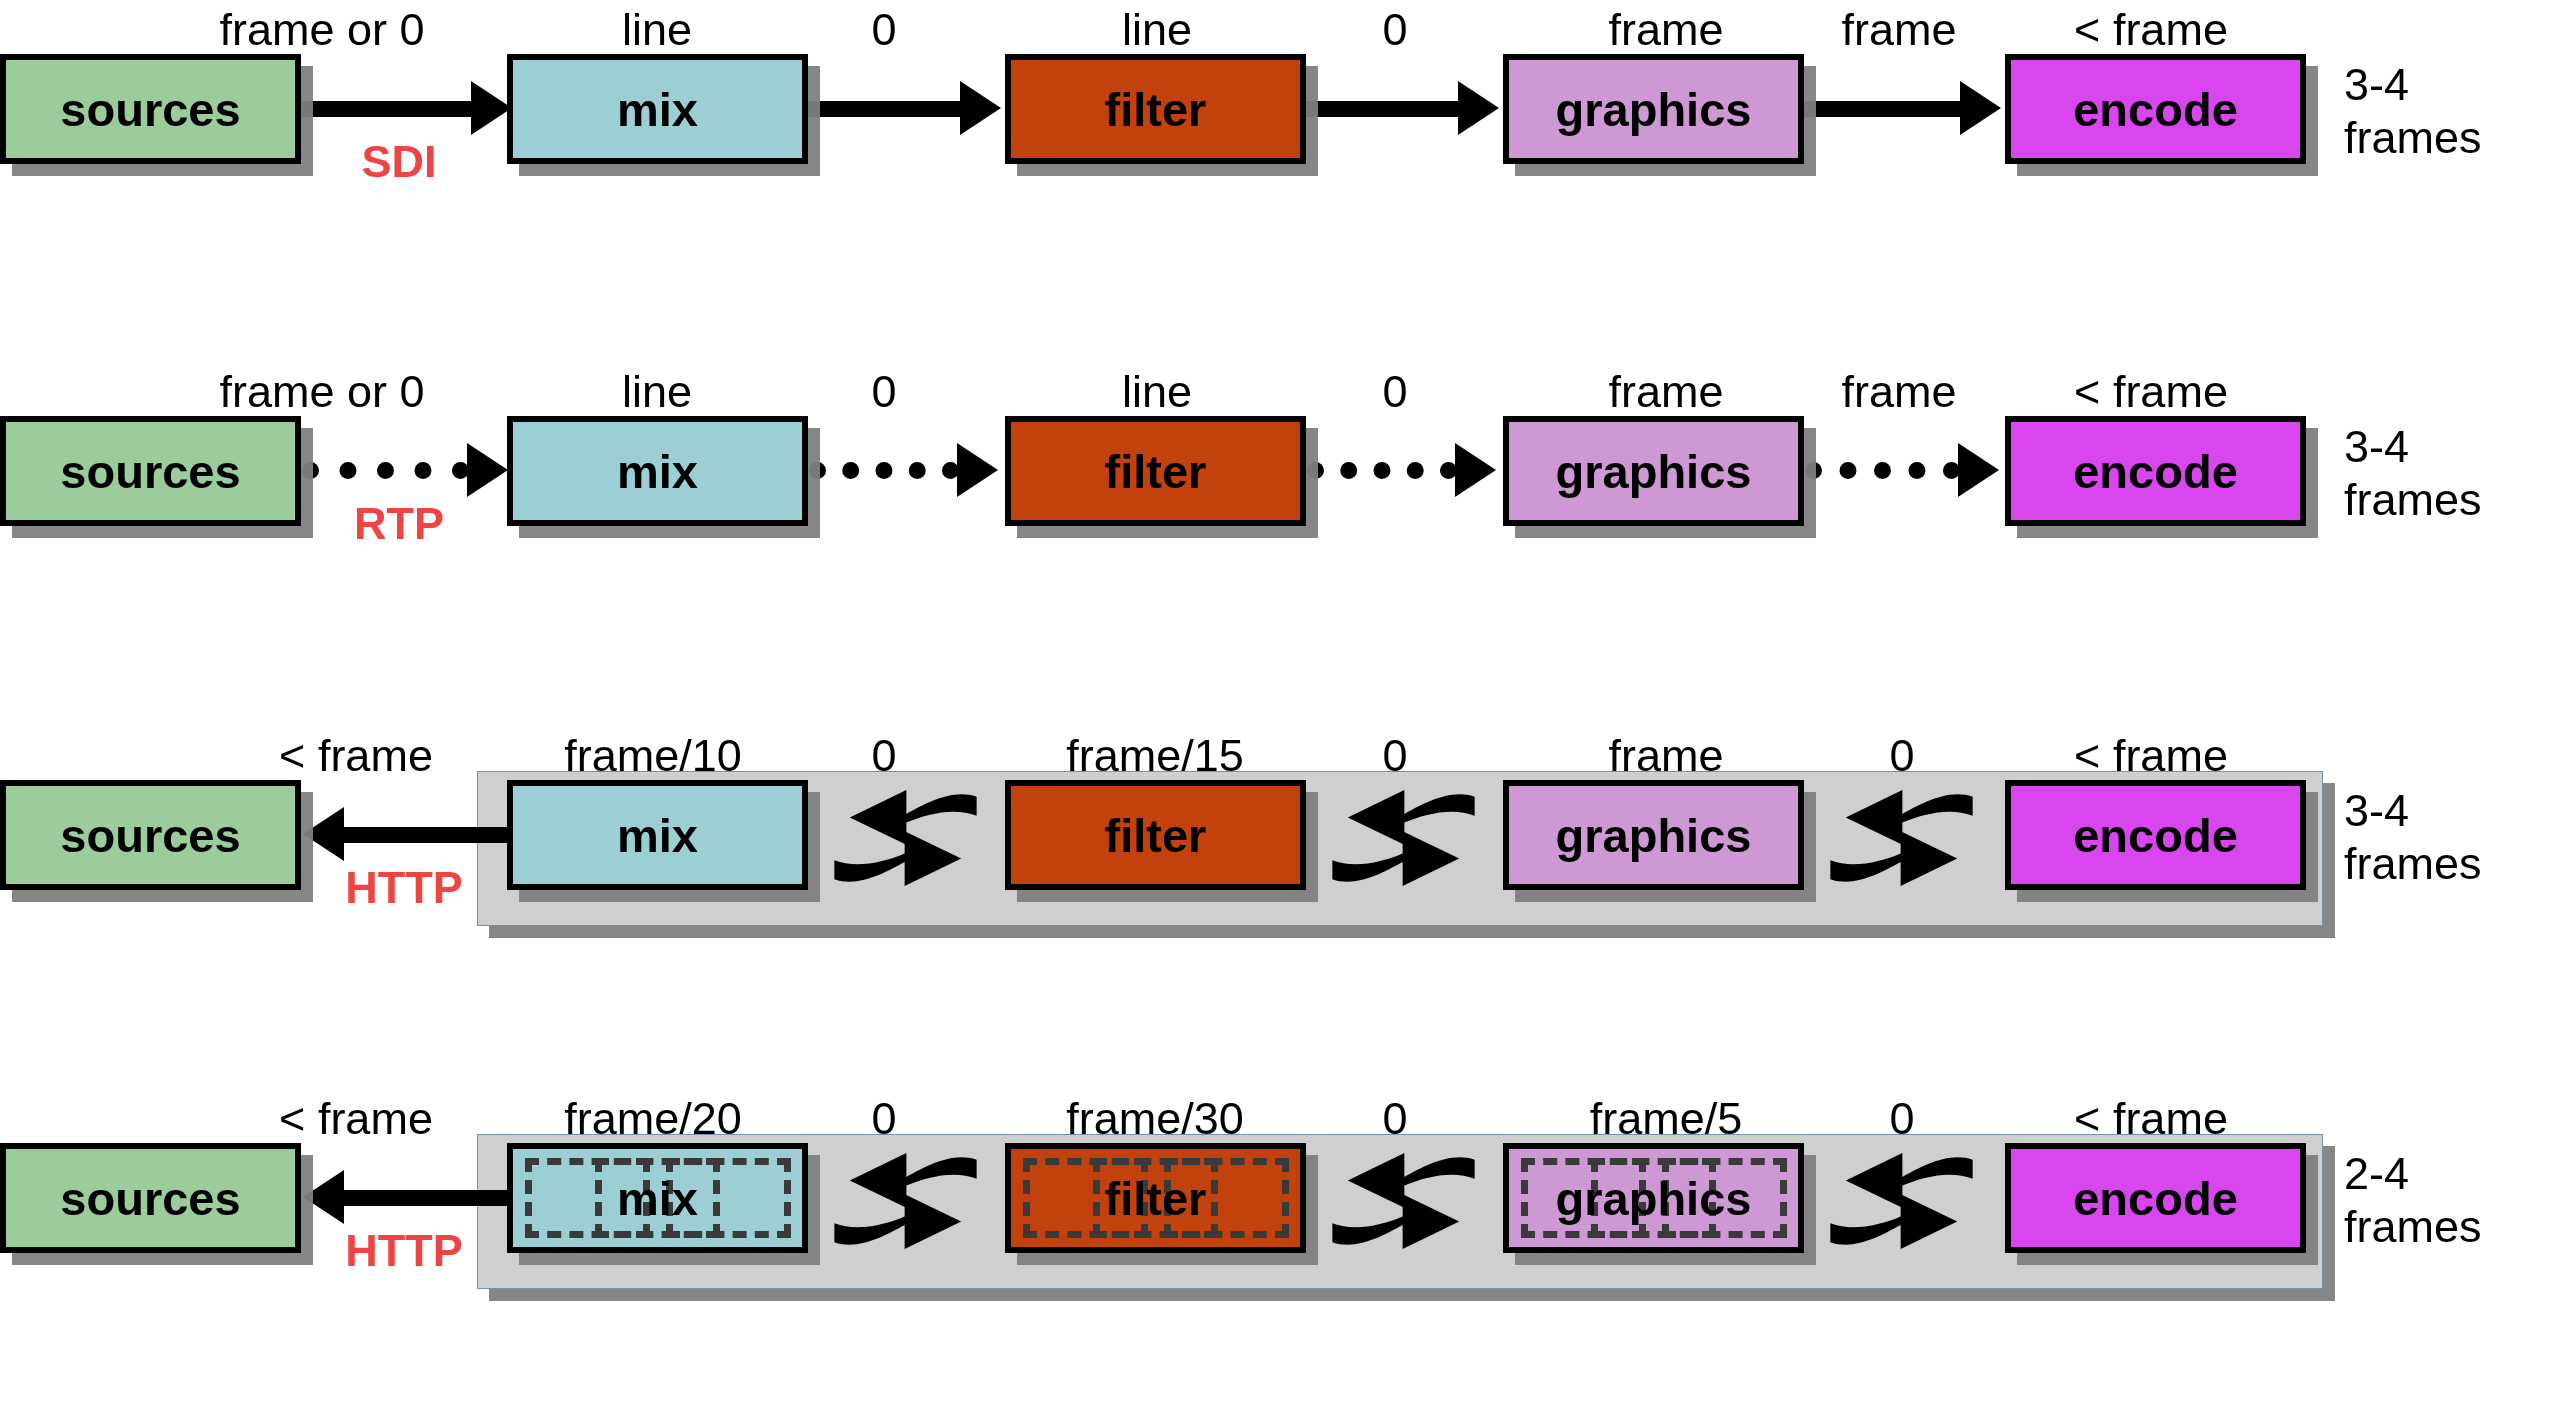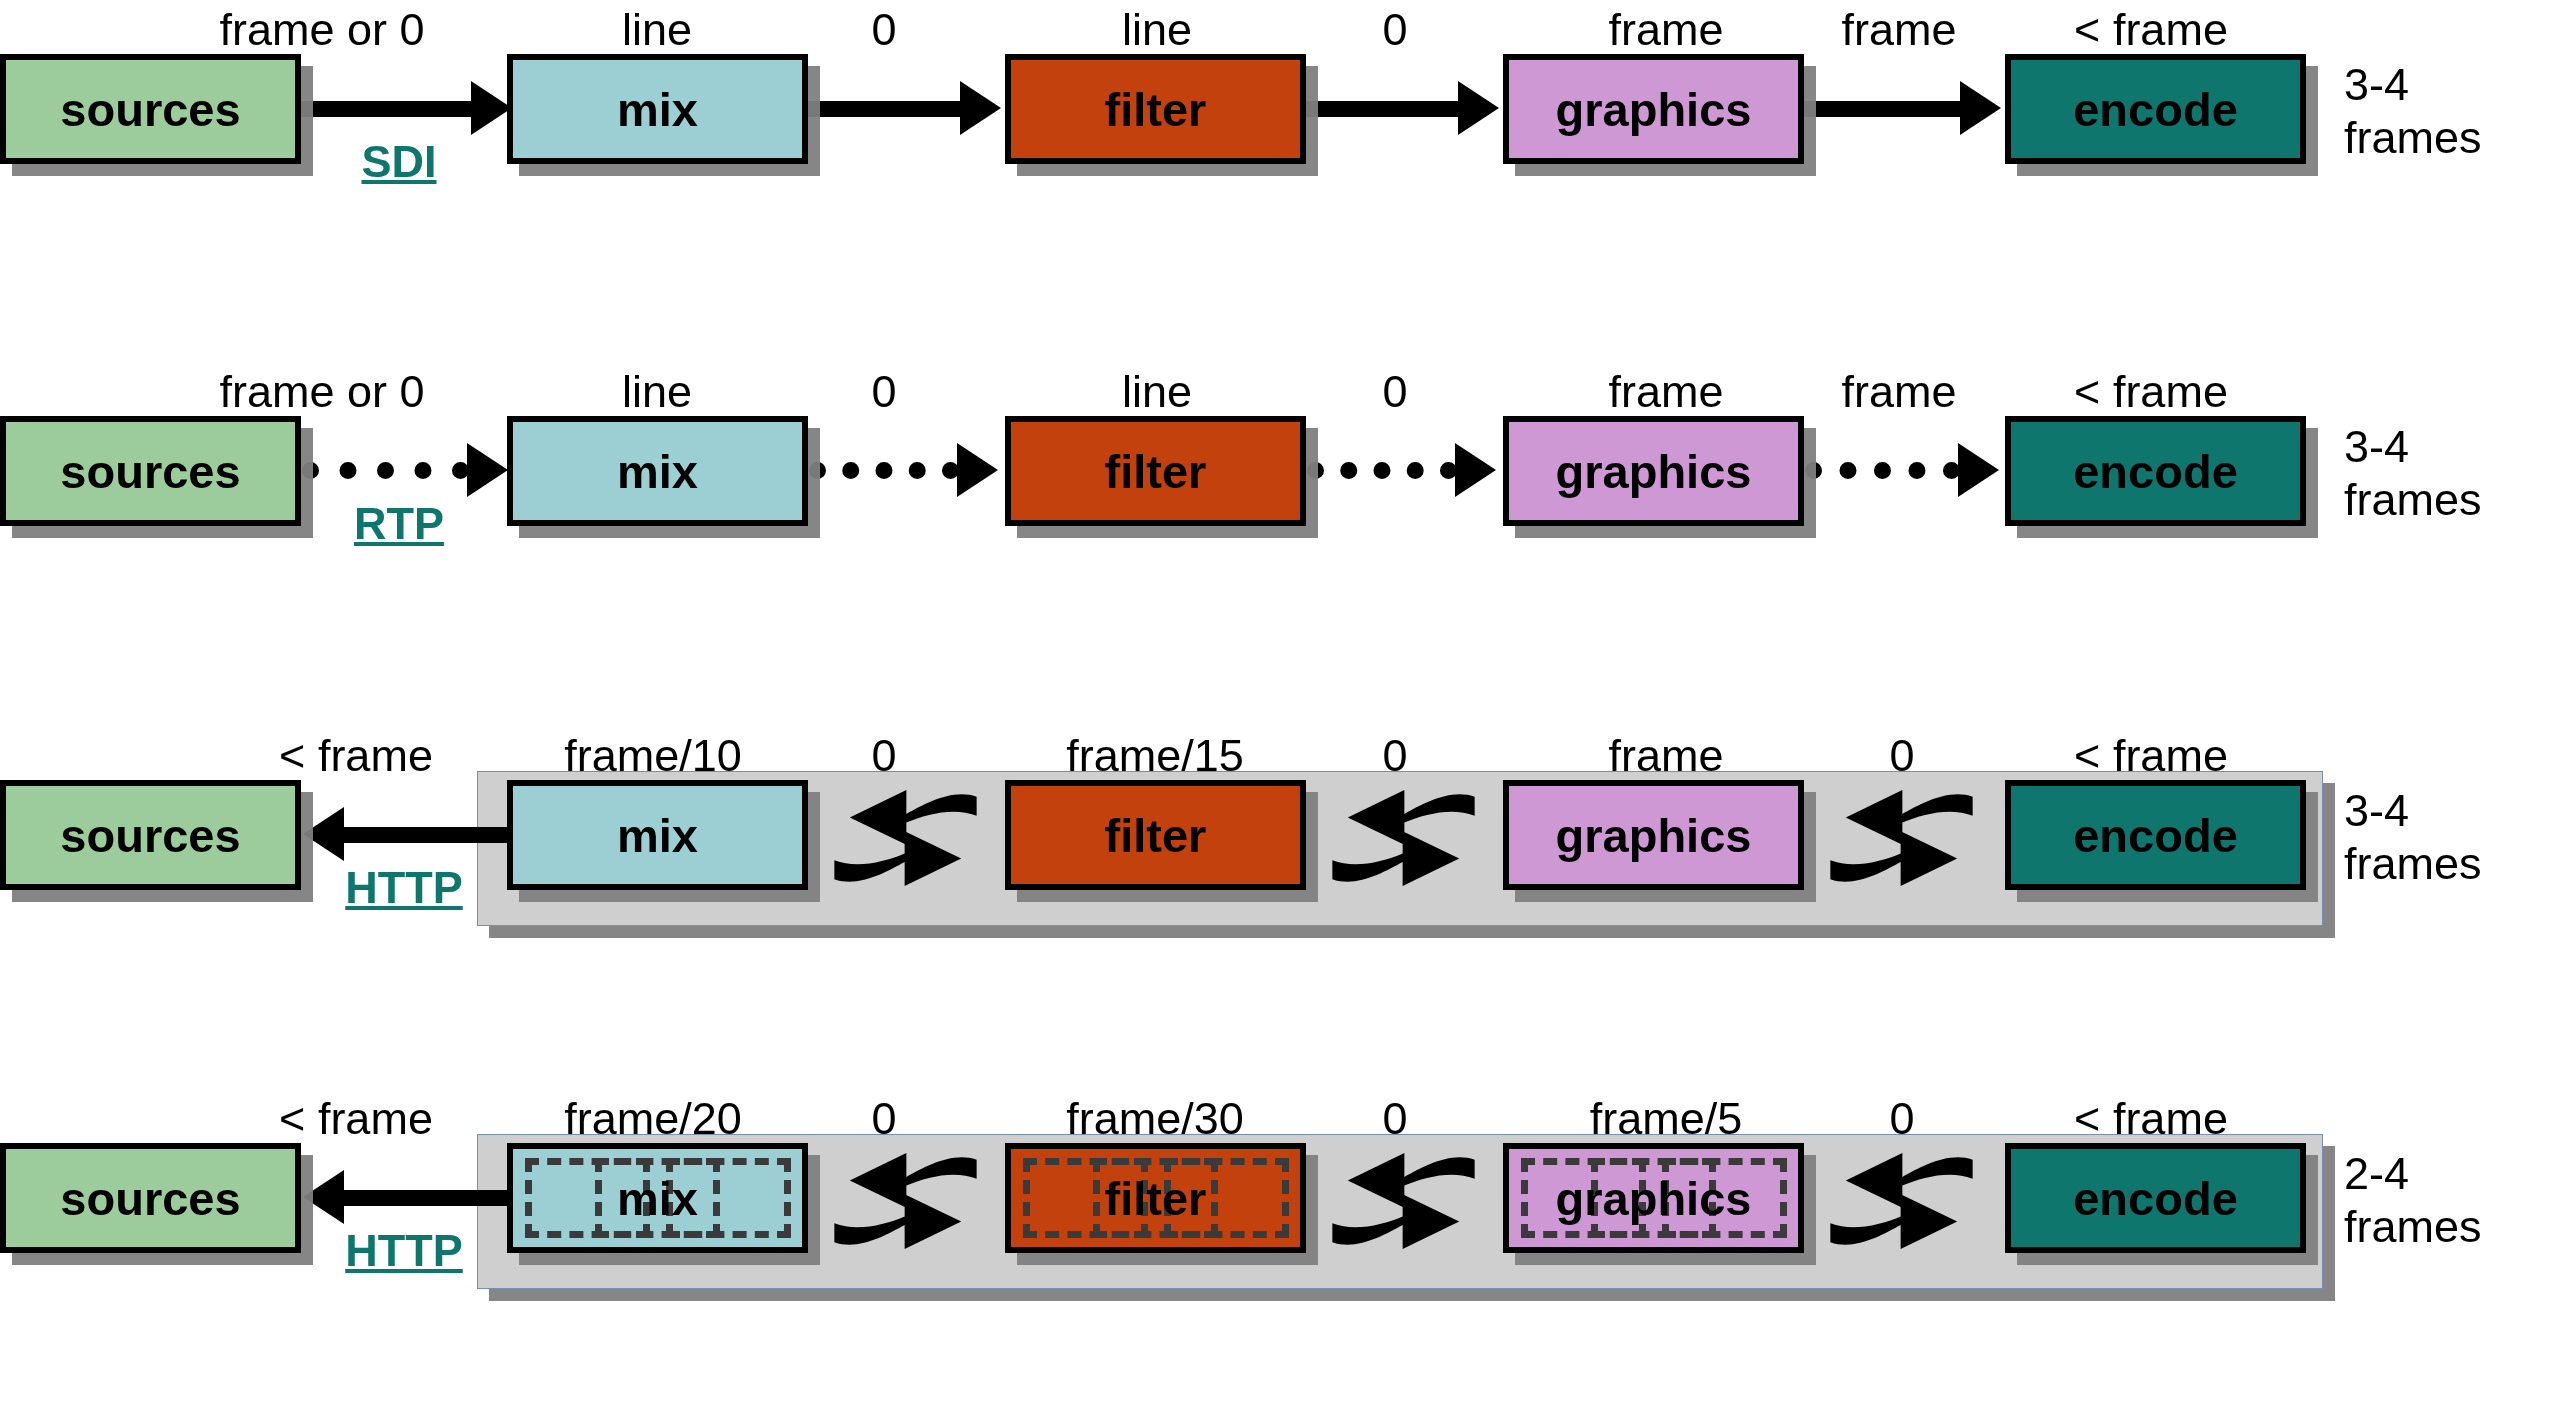--- a/index.html
+++ b/index.html
@@ -42,21 +42,21 @@
     font-size:47px;
     font-weight:bold;
     color:#000;
     box-shadow:12px 12px 0 0 rgba(128,128,128,.95);
     z-index:4;
   }
   .n-sources{background:#9ccc9c;}
   .n-mix{background:#9bcfd4;}
   .n-filter{background:#c2410c;}
   .n-graphics{background:#cd98d4;}
-  .n-encode{background:#0f766e;}
+  .n-encode{background:#d946ef;}
 
   .node .nlabel{position:relative;z-index:3;}
 
   
   .subs{position:absolute;inset:8.6px 12px;z-index:2;pointer-events:none;}
   .subs i{
     position:absolute;top:0;bottom:0;
     border:7.7px dashed #3a3a3a;
     box-sizing:border-box;
     display:block;
@@ -88,21 +88,21 @@
     border-right:41px solid #000;
     border-top:27.5px solid transparent;
     border-bottom:27.5px solid transparent;
   }
 
   
   .proto{
     position:absolute;
     top:136px;
     transform:translateX(-50%);
-    font-size:45px;font-weight:bold;color:#0f766e;white-space:nowrap;z-index:5;text-decoration:underline;
+    font-size:45px;font-weight:bold;color:#ef4444;white-space:nowrap;z-index:5;
   }
 
   
   .note{
     position:absolute;
     top:58px;
     left:2344px;
     width:215px;
     font-size:45px;line-height:53px;color:#000;
   }

